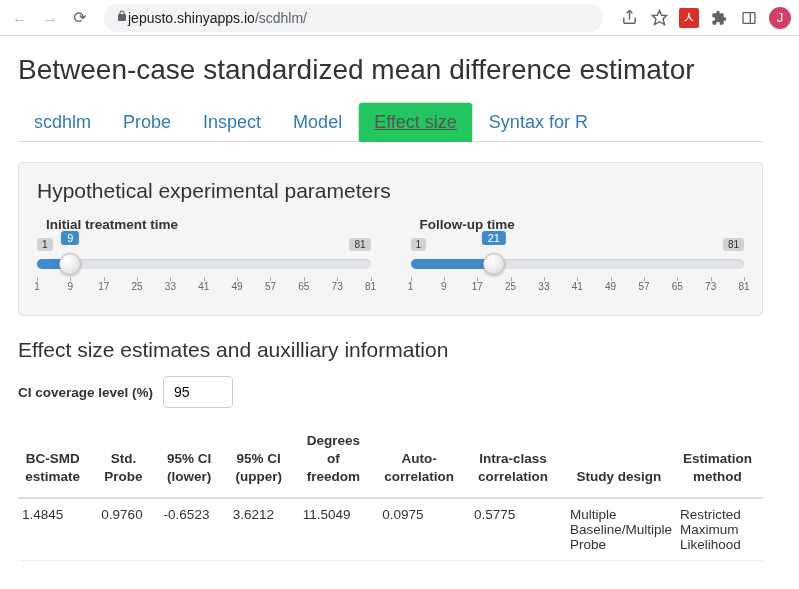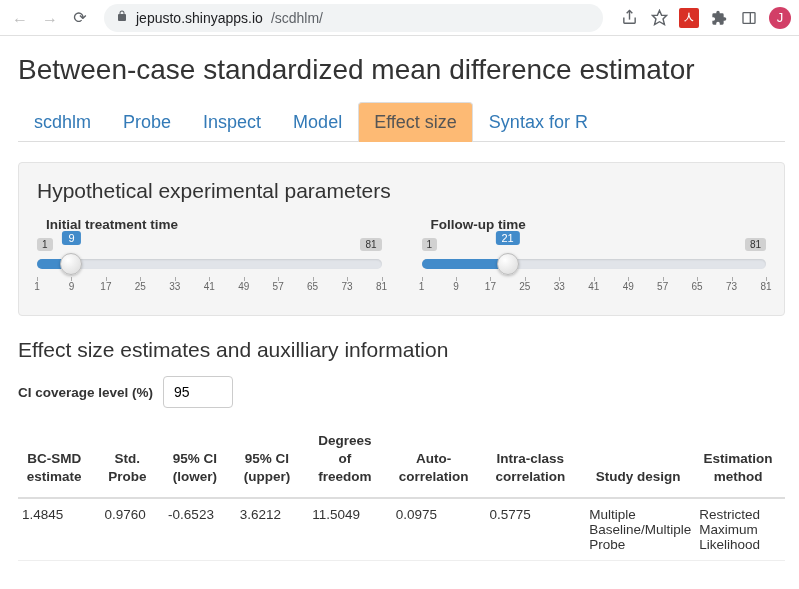--- a/index.html
+++ b/index.html
@@ -30,21 +30,20 @@
   }
   .nav-icon.disabled { color: #bdbdbd; }
   .url-bar {
     flex: 1;
     height: 28px;
     background: #f1f3f4;
     border-radius: 14px;
     display: flex;
     align-items: center;
     padding: 0 12px;
-    gap: 8px;
     color: #202124;
     font-size: 14px;
     margin: 0 6px;
   }
   .url-bar .lock { color: #5f6368; font-size: 12px; }
   .url-host { color: #202124; }
   .url-path { color: #5f6368; }
   .toolbar-right {
     display: flex; align-items: center; gap: 10px;
     padding-left: 4px;
@@ -67,21 +66,21 @@
     width: 22px; height: 22px;
     background: #d23f67;
     color: #fff;
     border-radius: 50%;
     display: flex; align-items: center; justify-content: center;
     font-size: 13px;
     font-weight: 500;
   }
   
   .page {
-    padding: 14px 14px 10px 18px;
+    padding: 14px 36px 10px 18px;
   }
   h1.title {
     font-size: 28px;
     font-weight: 500;
     margin: 4px 0 16px 0;
     color: #333;
   }
   
   .nav-tabs {
     border-bottom: 1px solid #ddd;
@@ -93,22 +92,23 @@
     color: #337ab7;
     border: 1px solid transparent;
     border-bottom: none;
     margin-bottom: -1px;
     border-radius: 4px 4px 0 0;
     cursor: pointer;
     font-size: 18px;
   }
   .nav-tab.active {
     color: #555;
-    background: #fdba74;
+    background: #22c55e;
     border-color: #ddd #ddd #fff #ddd;
+    text-decoration: underline;
   }
   
   .well {
     background: #f5f5f5;
     border: 1px solid #e3e3e3;
     border-radius: 4px;
     padding: 16px 18px 10px 18px;
     margin-top: 20px;
   }
   .well h3 {

